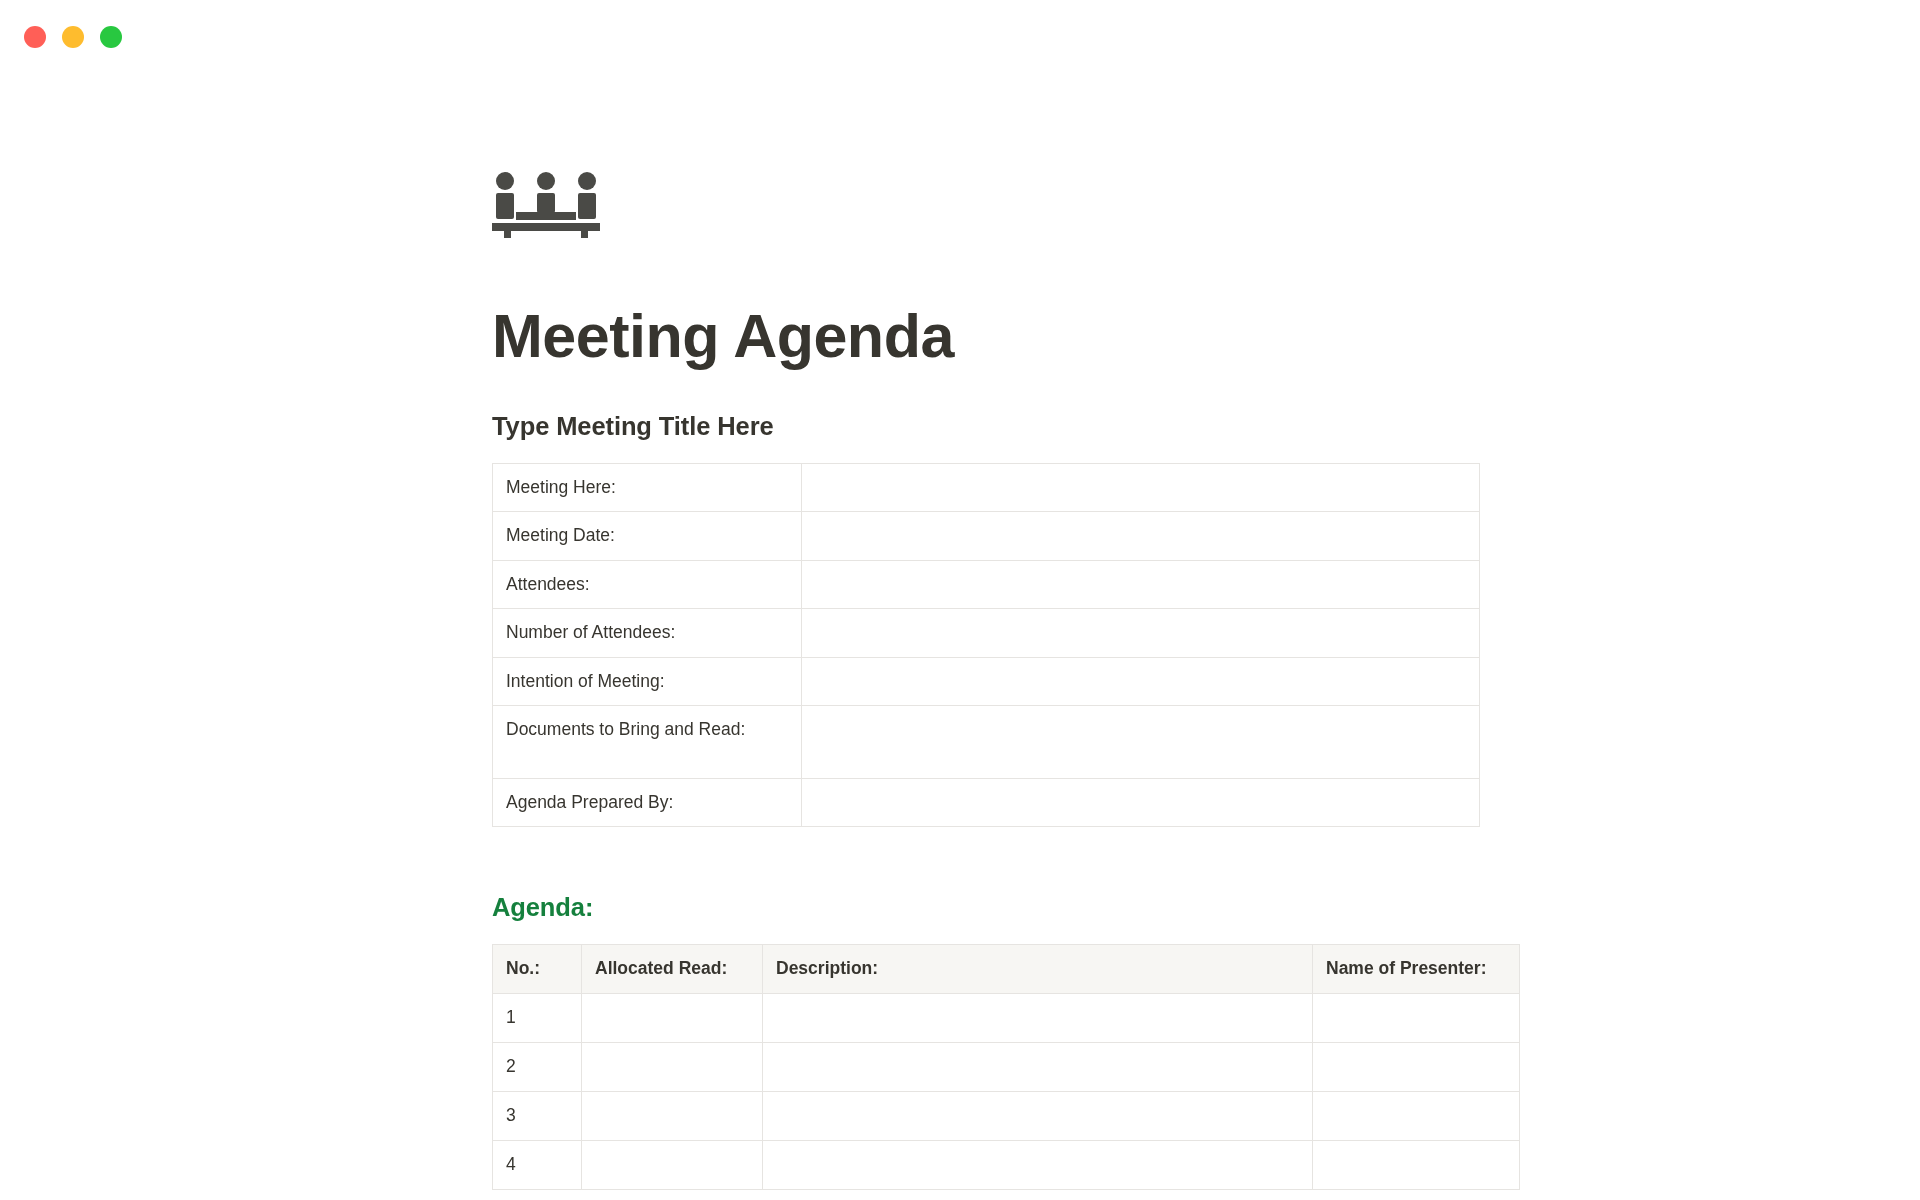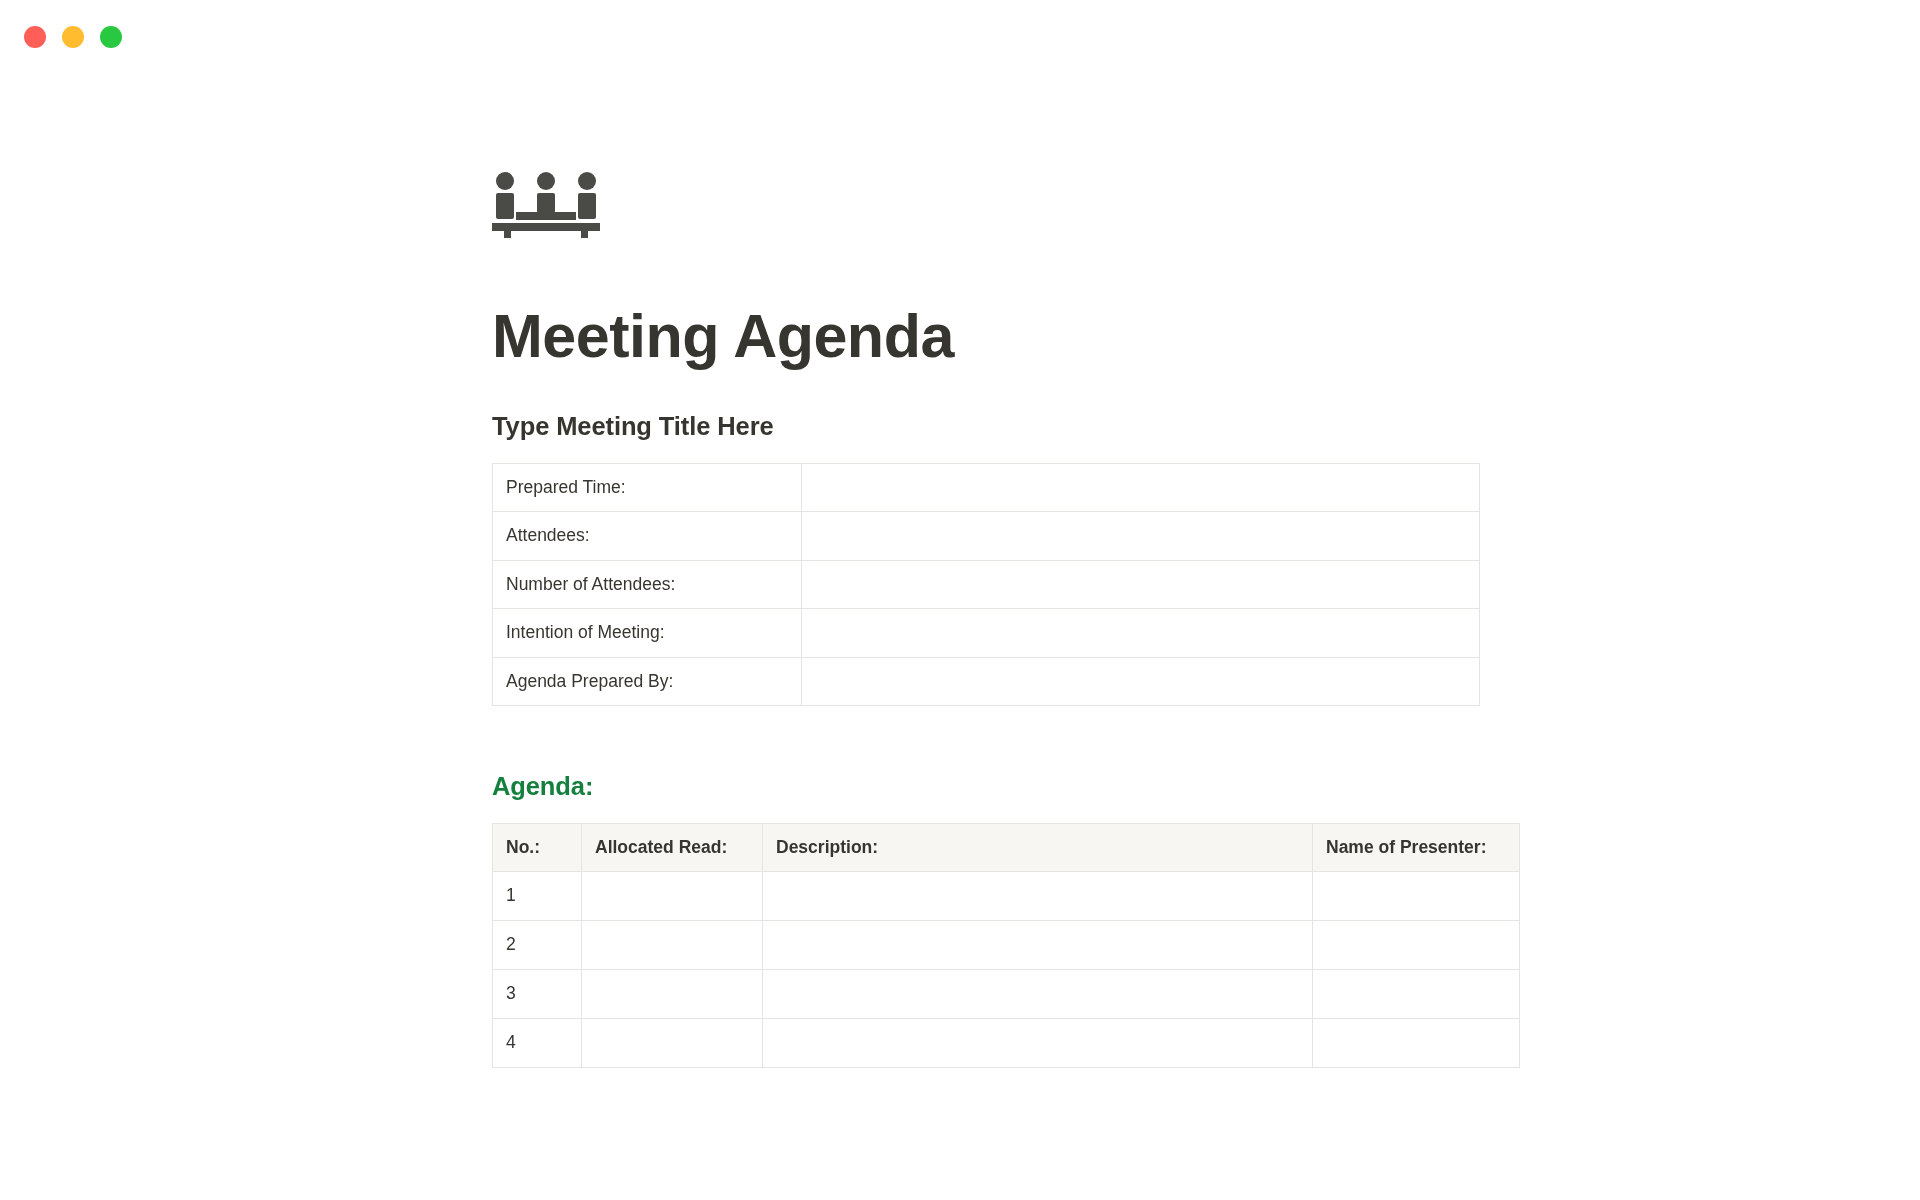--- a/index.html
+++ b/index.html
@@ -168,33 +168,41 @@
           </svg>
         </div>
 
         <h1 class="title">Meeting Agenda</h1>
 
         <h2 class="subtitle">Type Meeting Title Here</h2>
 
         <table class="info-table">
           <tbody>
             <tr>
-              <td class="label">Prepared Time:</td>
+              <td class="label">Meeting Here:</td>
+              <td class="value"></td>
+            </tr>
+            <tr>
+              <td class="label">Meeting Date:</td>
               <td class="value"></td>
             </tr>
             <tr>
               <td class="label">Attendees:</td>
               <td class="value"></td>
             </tr>
             <tr>
               <td class="label">Number of Attendees:</td>
               <td class="value"></td>
             </tr>
             <tr>
               <td class="label">Intention of Meeting:</td>
+              <td class="value"></td>
+            </tr>
+            <tr class="tall">
+              <td class="label">Documents to Bring and Read:</td>
               <td class="value"></td>
             </tr>
             <tr>
               <td class="label">Agenda Prepared By:</td>
               <td class="value"></td>
             </tr>
           </tbody>
         </table>
 
         <h2 class="section">Agenda:</h2>

